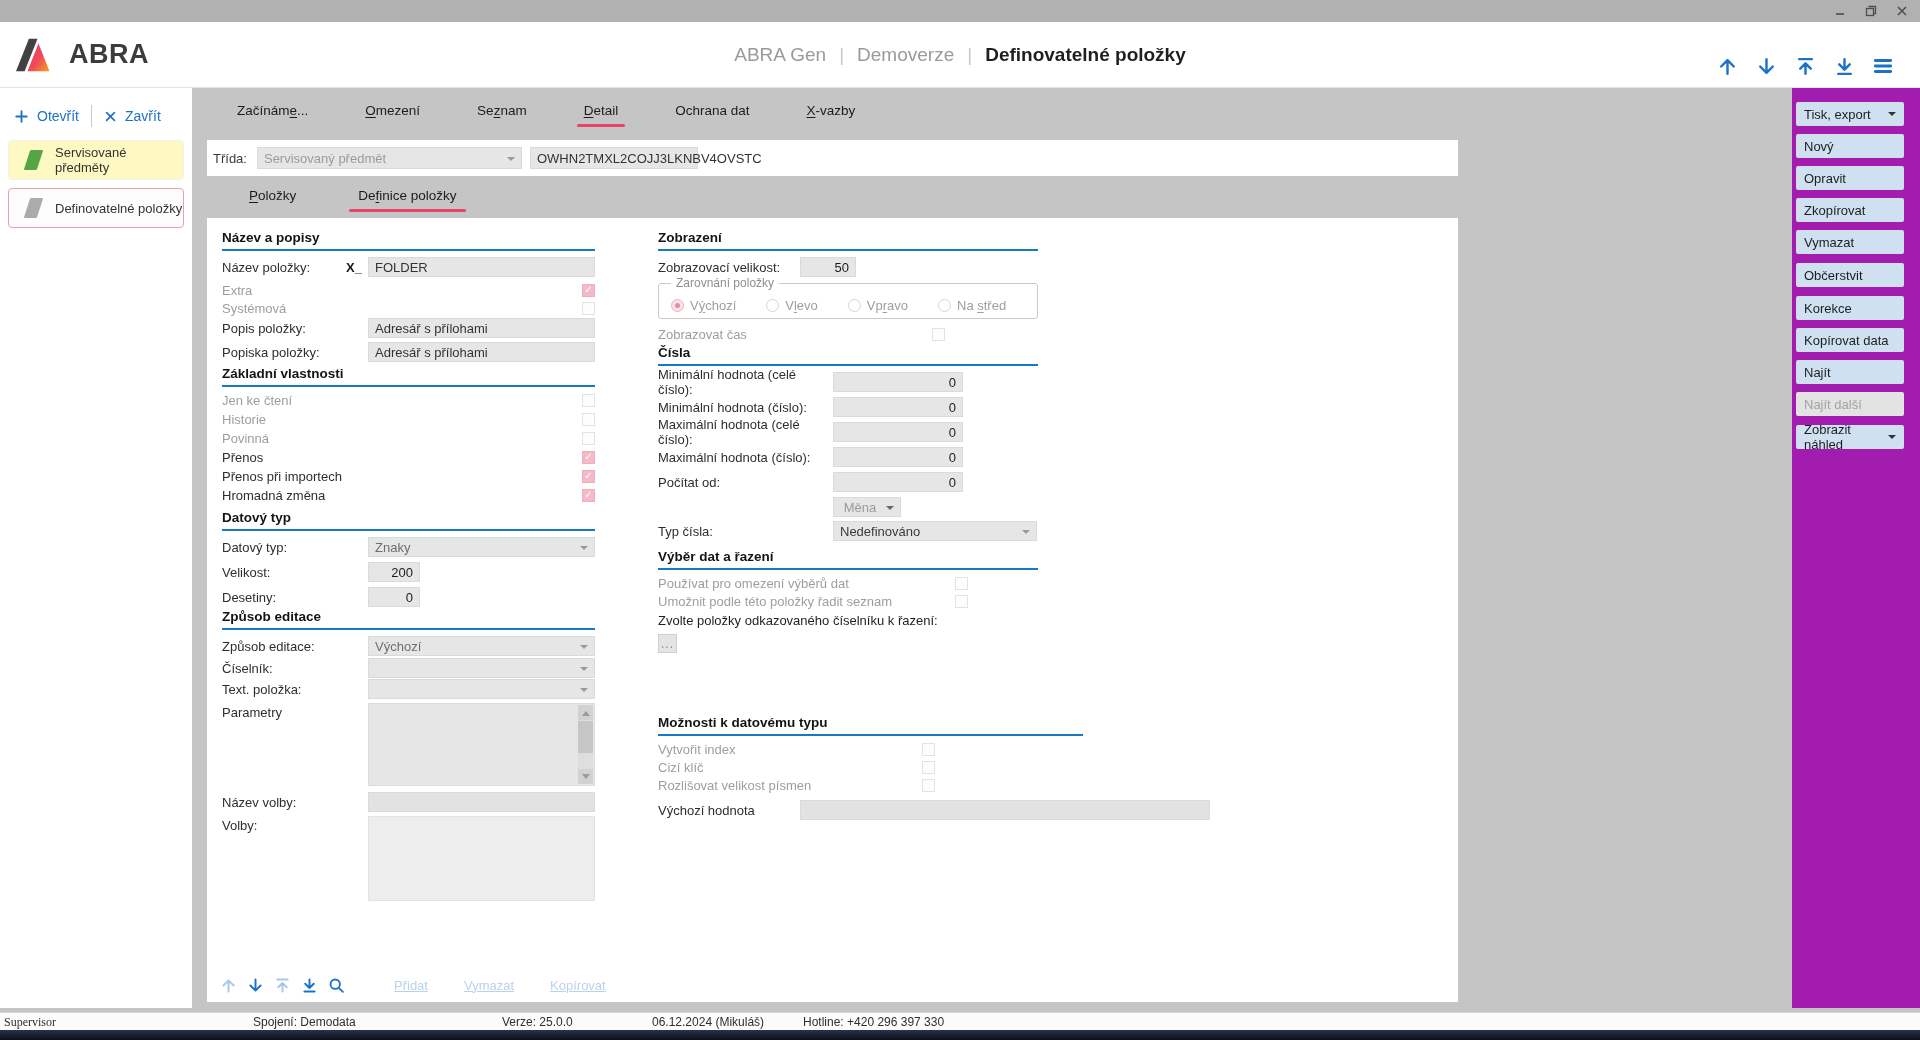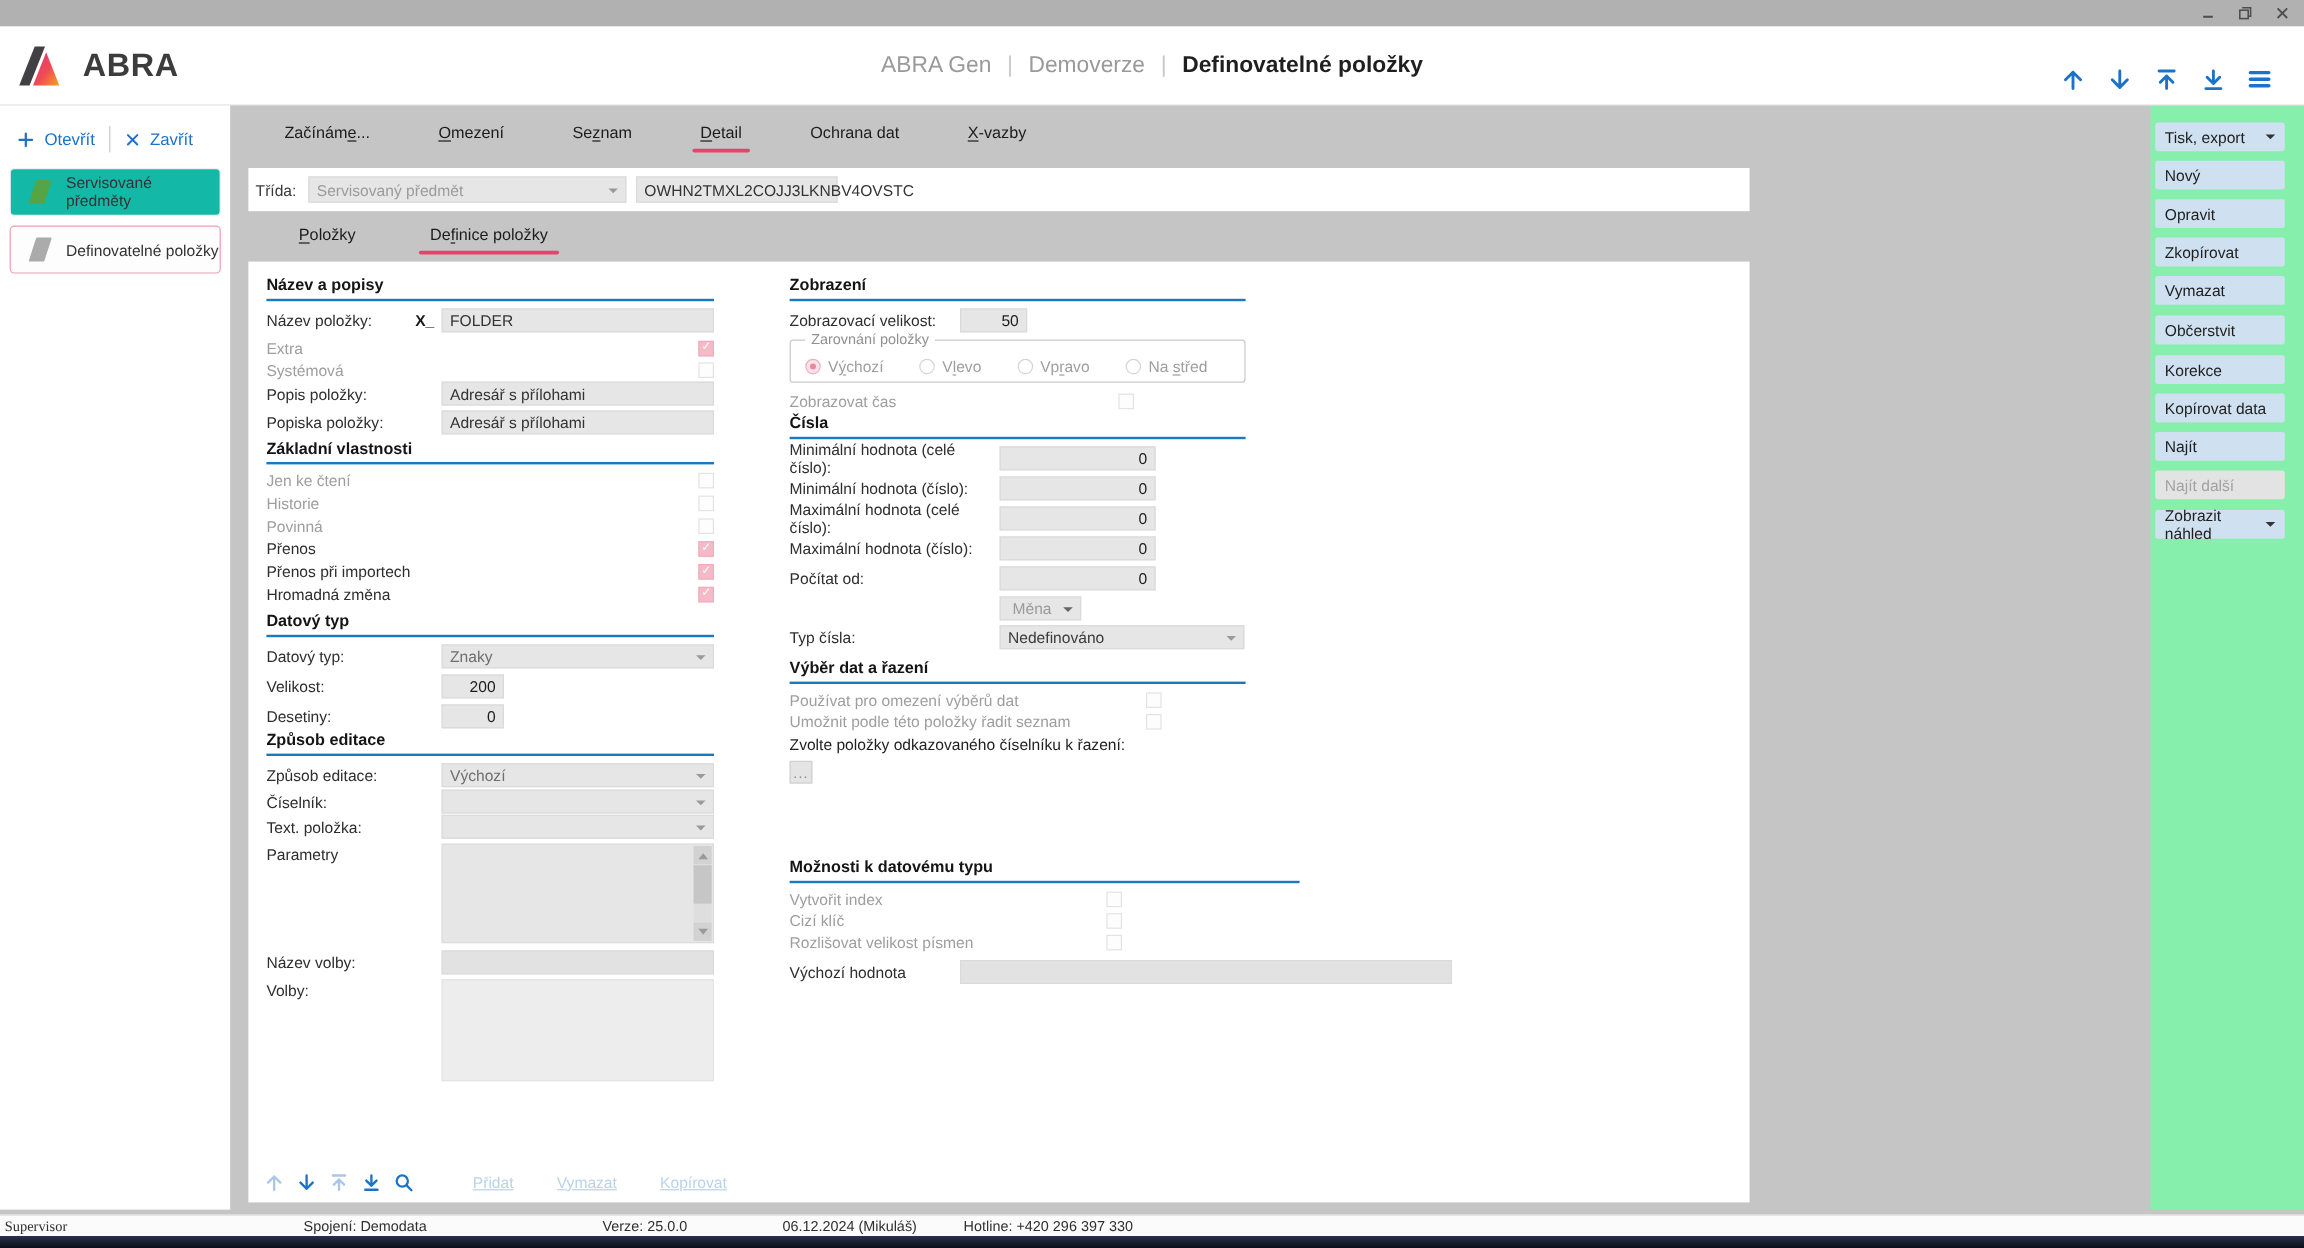--- a/index.html
+++ b/index.html
@@ -23,21 +23,21 @@
   .crumb-sep { color:#c9c9c9; }
   .crumb-active { color:#1f1f1f; font-weight:bold; }
   .hdr-nav { position:absolute; right:26px; top:33px; display:flex; gap:17px; align-items:center; }
   .hdr-btn { width:22px; height:22px; display:flex; align-items:center; justify-content:center; }
   
   .main { position:absolute; left:0; top:88px; width:1920px; height:920px; }
   .left-panel { position:absolute; left:0; top:0; width:192px; height:920px; background:#fff; }
   .lp-actions { display:flex; align-items:center; height:46px; padding:10px 0 0 14px; color:#1b72c8; font-size:14px; }
   .lp-actions .act { display:flex; align-items:center; gap:8px; }
   .lp-div { width:1px; height:22px; background:#c9c9c9; margin:0 12px; }
-  .nav-item { margin:6px 8px 8px 8px; height:40px; background:#14b8a6; border:1px solid #f1f1f1; border-radius:4px; display:flex; align-items:center; }
+  .nav-item { margin:6px 8px 8px 8px; height:40px; background:#fef9c3; border:1px solid #f1f1f1; border-radius:4px; display:flex; align-items:center; }
   .nav-item.selected { background:#fdfdfd; border-color:#e9a0ac; }
   .pgram { width:13px; height:20px; transform:skewX(-18deg); margin:0 15px 0 18px; border-radius:1px; flex-shrink:0; }
   .pg-green { background:#55a546; }
   .pg-gray { background:#ababab; }
   .nav-item span.nv { font-size:13px; color:#333; }
   
   .content { position:absolute; left:192px; top:0; width:1600px; height:920px; background:#c5c5c5; }
   .tabbar { position:absolute; left:0; top:0; width:100%; height:49px; display:flex; align-items:center; padding-left:41px; }
   .tab { margin-right:49px; font-size:13.5px; color:#1c1c1c; position:relative; padding:6px 4px 10px; }
   .tab.active::after, .subtab.active::after { content:""; position:absolute; left:-3px; right:-3px; bottom:1px; height:3px; background:#e8436a; border-radius:2px; }
@@ -84,21 +84,21 @@
   .radio.sel { border-color:#efaebc; background:#fbe4e9; }
   .radio.sel::after { content:""; position:absolute; left:3px; top:3px; width:5px; height:5px; border-radius:50%; background:#e989a0; }
   .btn-dots { width:19px; height:19px; background:#e4e4e4; border:1px solid #d0d0d0; color:#8a8a8a; display:flex; align-items:center; justify-content:center; font-size:12px; letter-spacing:1px; margin-top:7px; }
   .zvolte { margin-top:5px; height:14px; color:#1f1f1f; }
   
   .form-footer { position:absolute; left:12px; bottom:5px; height:24px; display:flex; align-items:center; gap:9px; }
   .ft-btn { width:18px; height:18px; display:flex; align-items:center; justify-content:center; }
   .ft-links { display:flex; gap:36px; margin-left:40px; }
   .ft-link { color:#b9d2ec; text-decoration:underline; font-size:13px; }
   
-  .right-panel { position:absolute; left:1792px; top:0; width:128px; height:920px; background:#86efac; padding-top:14px; }
+  .right-panel { position:absolute; left:1792px; top:0; width:128px; height:920px; background:#a21caf; padding-top:14px; }
   .abtn { margin:0 0 8px 4px; width:108px; height:24px; background:#cfe0f1; border-radius:2px; display:flex; align-items:center; padding:0 8px; font-size:13px; color:#1e1e1e; }
   .abtn.dd-btn { justify-content:space-between; }
   .abtn.disabled { background:#e3e3e3; color:#a2a2a2; }
   .abtn.gap { margin-top:9px; }
   .abtn .dd-caret { width:0; height:0; border:4px solid transparent; border-top-color:#333; margin-top:4px; }
   
   .statusbar { position:absolute; left:0; top:1012px; width:1920px; height:18px; background:#fbfbfb; border-top:1px solid #d6d6d6; font-size:12px; color:#2f2f2f; }
   .statusbar span { position:absolute; top:2px; white-space:nowrap; }
   .st-1 { left:4px;font-family:Liberation Serif, serif; } .st-2 { left:253px; } .st-3 { left:502px; } .st-4 { left:652px; } .st-5 { left:803px; }
   .bottombar { position:absolute; left:0; top:1030px; width:1920px; height:10px; background:linear-gradient(#2a3150,#0c0e14); }

